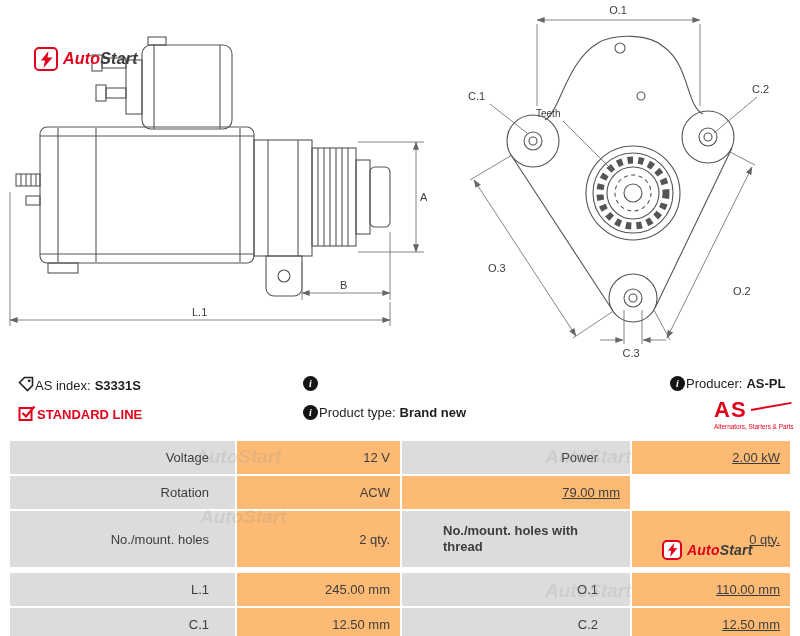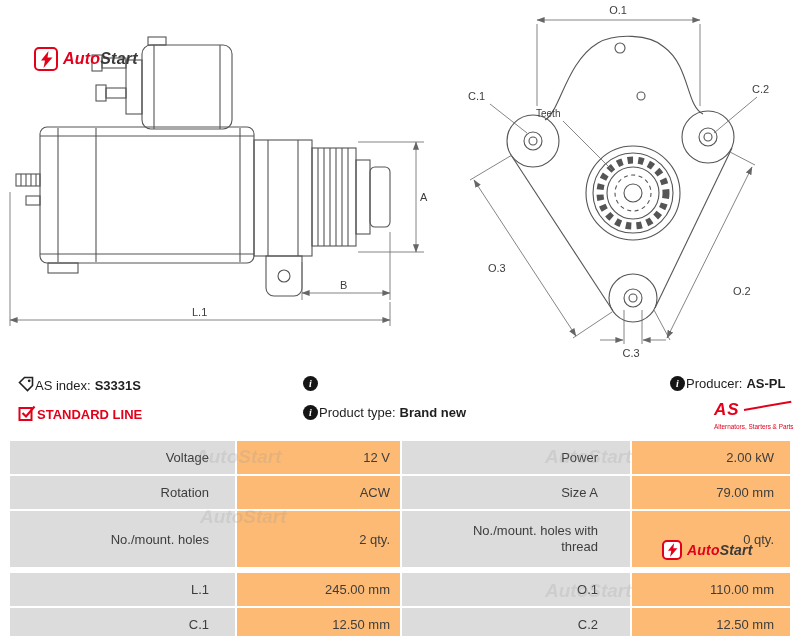--- a/index.html
+++ b/index.html
@@ -31,40 +31,40 @@
   .info-item .b { font-weight:bold; }
   .ml { margin-left:4px; }
   .info-icon { width:15px; height:15px; min-width:15px; border-radius:50%; background:#151515;
                color:#fff; font-size:10px; font-weight:bold; display:flex; align-items:center;
                justify-content:center; font-family:"Liberation Serif", serif; font-style:italic; }
   .red-text { color:var(--red); font-weight:bold; }
 
   
   .aspl-logo { position:absolute; width:78px; }
   .aspl-top { display:flex; align-items:center; }
-  .aspl-as { font-style:italic; font-weight:bold; font-size:17px; line-height:22px;
+  .aspl-as { font-weight:bold; font-size:22px; line-height:22px;
              color:var(--red); letter-spacing:1px; }
   .aspl-line { flex:1; height:2px; background:var(--red); margin-left:4px; transform:rotate(-10deg); transform-origin:left center; }
   .aspl-sub { font-size:6.4px; color:var(--red); margin-top:2px; text-align:center; white-space:nowrap; }
 
   
   .spec-table { position:absolute; left:10px; top:441px; width:780px; }
   .trow { display:grid; grid-template-columns:225px 163px 228px 158px; column-gap:2px;
           height:33px; margin-bottom:2px; }
   .trow.tall { height:56px; }
   .trow.gap-top { margin-top:6px; }
   .cell { display:flex; align-items:center; justify-content:flex-end;
           font-size:13px; color:var(--ink); }
   .lab { background:#dcdcdc; }
   .val { background:#fdba74; }
   .c1 { padding-right:26px; }
   .c2 { padding-right:10px; }
   .c3 { padding-right:32px; }
-  .c4 { padding-right:16px; }
-  .wrap { display:block; max-width:155px; text-align:right; line-height:16px; white-space:normal; }
+  .c4 { padding-right:10px;text-decoration:underline; }
+  .wrap { display:block; max-width:155px; text-align:left; line-height:16px; white-space:normal;font-weight:bold; }
 </style>
 </head>
 <body>
 
 <div class="page">
 
   <svg class="draw-svg" width="800" height="370" viewBox="0 0 800 370">
     <defs>
       <marker id="arr" viewBox="0 0 10 10" refX="8.5" refY="5" markerWidth="9" markerHeight="9" orient="auto-start-reverse" markerUnits="userSpaceOnUse">
         <path d="M0,1.6 L9,5 L0,8.4 Z" fill="#666"></path>
@@ -232,21 +232,20 @@
   <div class="spec-table">
     <div class="trow">
       <div class="cell lab c1">Voltage</div>
       <div class="cell val c2">12 V</div>
       <div class="cell lab c3">Power</div>
       <div class="cell val c4">2.00 kW</div>
     </div>
     <div class="trow">
       <div class="cell lab c1">Rotation</div>
       <div class="cell val c2">ACW</div>
-      <div class="cell lab c3">Size A</div>
       <div class="cell val c4">79.00 mm</div>
     </div>
     <div class="trow tall">
       <div class="cell lab c1">No./mount. holes</div>
       <div class="cell val c2">2 qty.</div>
       <div class="cell lab c3">
           <span class="wrap">No./mount. holes with thread</span>
         </div>
       <div class="cell val c4">0 qty.</div>
     </div>

